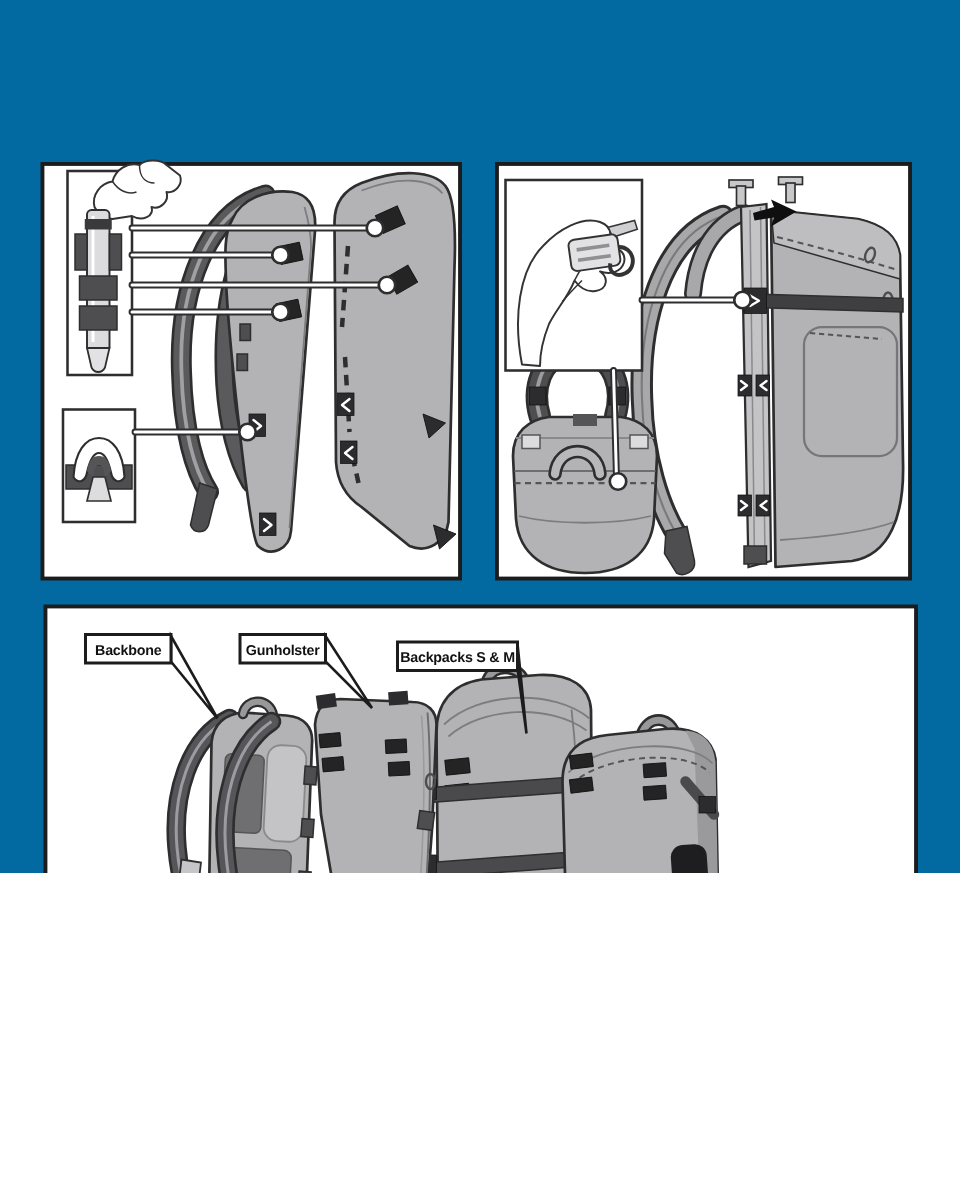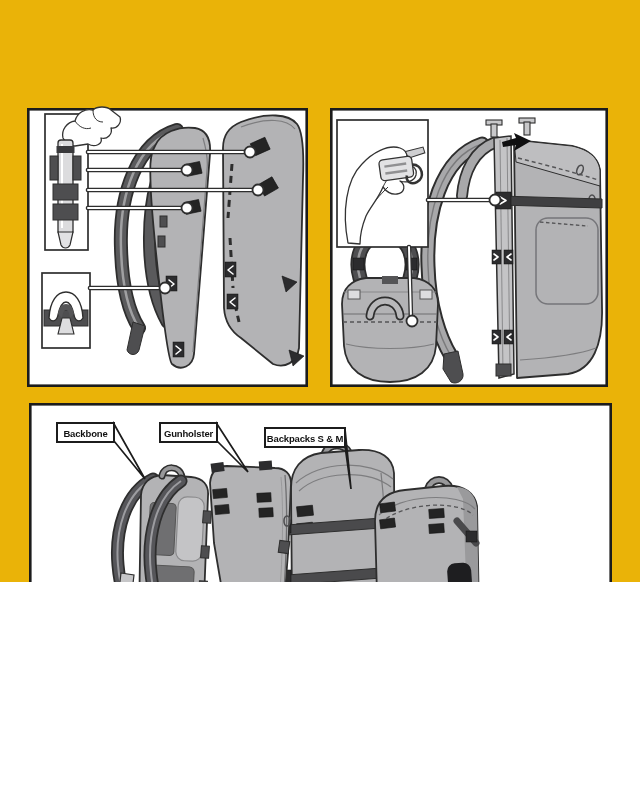--- a/index.html
+++ b/index.html
@@ -1,16 +1,16 @@
 <!DOCTYPE html>
 <html><head>
 <meta charset="utf-8">
 <style>
   html,body{margin:0;padding:0;background:#ffffff;}
-  .stage{position:relative;width:640px;height:582px;background:#eab308;overflow:hidden;
+  .stage{position:relative;width:640px;height:582px;background:#0369a1;overflow:hidden;
          font-family:"Liberation Sans",sans-serif;}
   svg{display:block;}
   .label-text{font-family:"Liberation Sans",sans-serif;font-weight:700;font-size:9.5px;
               fill:#111111;letter-spacing:-0.15px;}
   .panel-border{fill:#ffffff;stroke:#1c1c1c;stroke-width:2.6;}
   .inset-border{fill:#ffffff;stroke:#2e2e2e;stroke-width:1.7;}
   .co-out{stroke:#2e2e2e;stroke-width:4.6;fill:none;stroke-linecap:round;}
   .co-in{stroke:#ffffff;stroke-width:2;fill:none;stroke-linecap:round;}
   .co-dot{fill:#ffffff;stroke:#2e2e2e;stroke-width:1.8;}
   .patch{fill:#242424;stroke:#111;stroke-width:0.6;}

